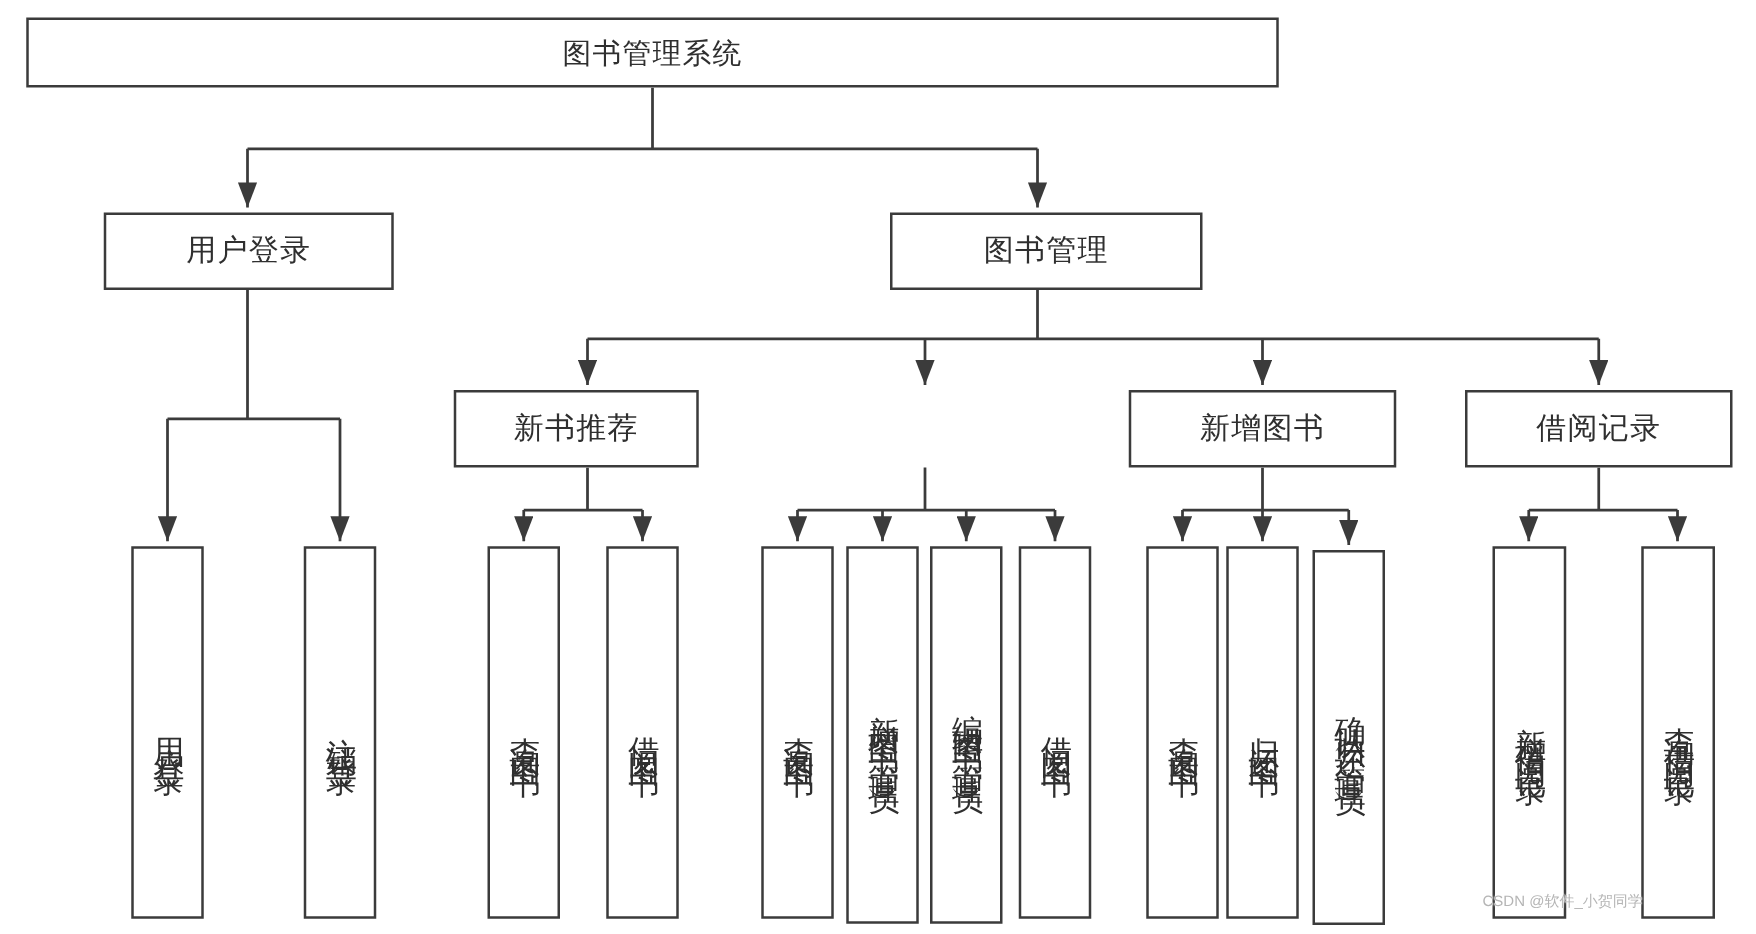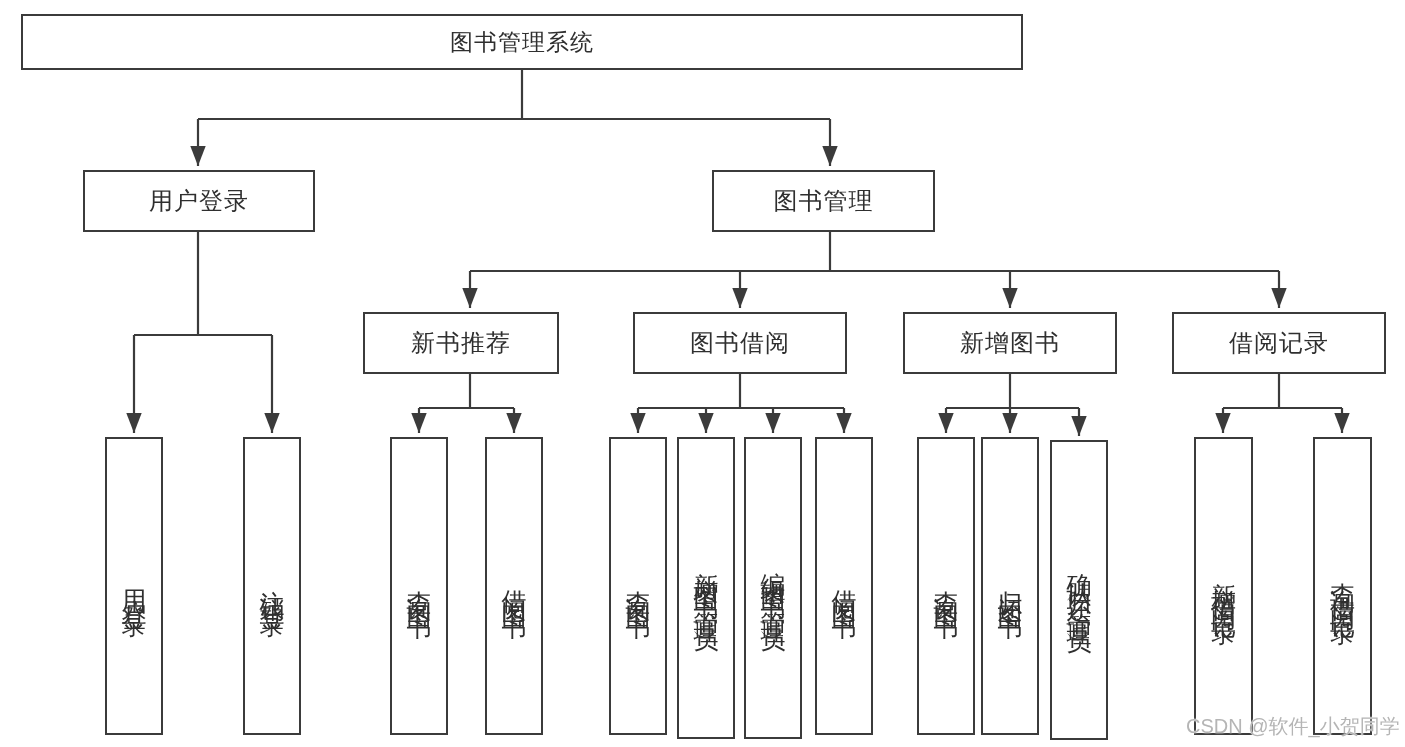--- a/index.html
+++ b/index.html
@@ -38,21 +38,21 @@
     writing-mode:vertical-rl;
     text-orientation:mixed;
     font-size:25px;
     letter-spacing:8px;
     line-height:1;
     white-space:nowrap;
   }
   #watermark{
     position:absolute;
     left:1186px;top:713px;
-    font-size:20px;
+    font-size:12px;
     color:var(--watermark);
     text-shadow:0 0 2px #fff,0 0 1px #fff;
     white-space:nowrap;
   }
 </style>
 </head>
 <body>
 
 <div id="stage">
 
@@ -97,29 +97,26 @@
     <line class="edge" x1="1342" y1="408" x2="1342" y2="433" marker-end="url(#arrow)"></line>
   </svg>
 
   <div class="box hbox root-box" style="left:21px;top:14px;width:1002px;height:56px;">
     <span class="lbl">图书管理系统</span>
   </div>
 
   <div class="box hbox" style="left:83px;top:170px;width:232px;height:62px;">
     <span class="lbl">用户登录</span>
   </div>
-  <div class="box hbox" style="left:712px;top:170px;width:223px;height:62px;">
+  <div class="box hbox" style="left:712px;top:170px;width:250px;height:62px;">
     <span class="lbl">图书管理</span>
   </div>
 
   <div class="box hbox" style="left:363px;top:312px;width:196px;height:62px;">
     <span class="lbl">新书推荐</span>
-  </div>
-  <div class="box hbox" style="left:633px;top:312px;width:214px;height:62px;">
-    <span class="lbl">图书借阅</span>
   </div>
   <div class="box hbox" style="left:903px;top:312px;width:214px;height:62px;">
     <span class="lbl">新增图书</span>
   </div>
   <div class="box hbox" style="left:1172px;top:312px;width:214px;height:62px;">
     <span class="lbl">借阅记录</span>
   </div>
 
   <div class="box vbox" style="left:105px;top:437px;width:58px;height:298px;">
     <span class="lbl">用户登录</span>

